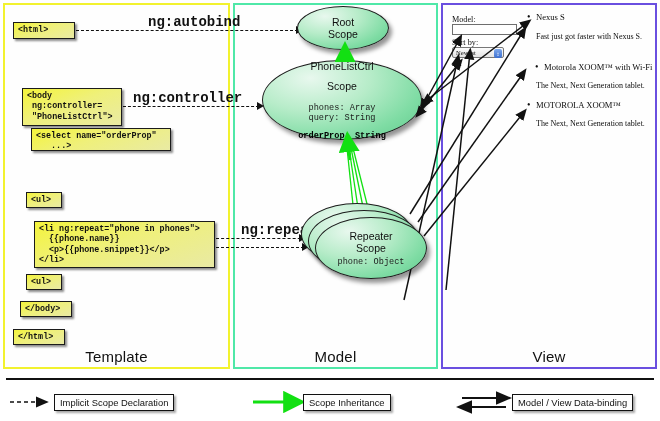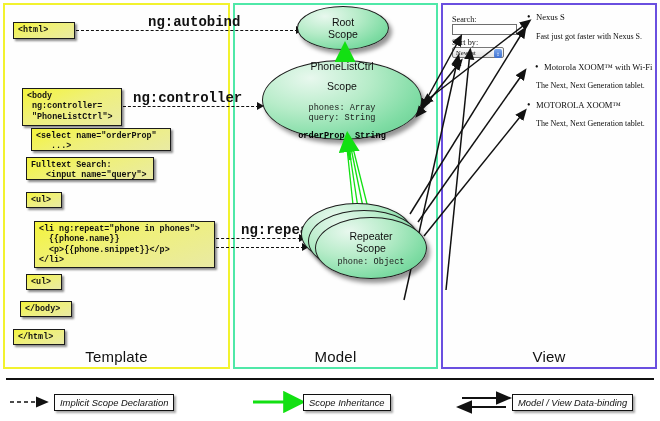--- a/index.html
+++ b/index.html
@@ -56,21 +56,21 @@
             background:linear-gradient(#7ea8ec,#3b6fd0);color:#fff;font-size:6px;
             display:flex;align-items:center;justify-content:center;line-height:1;}
   .v-bullet{position:absolute;font-family:"Liberation Serif",serif;font-size:8.6px;color:#0c0c0c;white-space:nowrap;}
   .v-bullet::before{content:"\2022";position:absolute;left:-9px;top:-1px;font-size:10px;}
   .v-desc{position:absolute;font-family:"Liberation Serif",serif;font-size:8px;color:#0c0c0c;white-space:nowrap;}
 
   
   #overlay{position:absolute;left:0;top:0;width:660px;height:421px;pointer-events:none;}
 
   
-  #legend{position:absolute;left:0;top:376px;width:536px;height:45px;font-style:italic;}
+  #legend{position:absolute;left:0;top:376px;width:536px;height:45px;}
   #legend-rule{position:absolute;left:6px;top:2px;width:648px;height:0;border-top:2.5px solid #111;}
   .lg-box{position:absolute;box-sizing:border-box;background:#fdfdfd;border:1.5px solid #111;
           box-shadow:2px 2px 2px rgba(0,0,0,.35);font-size:9.4px;color:#111;
           padding:2px 5px;white-space:nowrap;}
 </style>
 </head>
 <body>
 
 <div id="root">
 
@@ -86,22 +86,20 @@
 
   <div class="codebox" style="left:13px;top:22px;width:62px;height:17px;">&lt;html&gt;</div>
 
   <div class="codebox" style="left:22px;top:88px;width:100px;height:38px;">&lt;body
  ng:controller=
  "PhoneListCtrl"&gt;</div>
 
   <div class="codebox" style="left:31px;top:128px;width:140px;height:23px;">&lt;select name="orderProp"
    ...&gt;</div>
 
-  <div class="codebox" style="left:26px;top:157px;width:128px;height:23px;">Fulltext Search:
-   &lt;input name="query"&gt;</div>
 
   <div class="codebox" style="left:26px;top:192px;width:36px;height:16px;">&lt;ul&gt;</div>
 
   <div class="codebox" style="left:34px;top:221px;width:181px;height:47px;">&lt;li ng:repeat="phone in phones"&gt;
   {{phone.name}}
   &lt;p&gt;{{phone.snippet}}&lt;/p&gt;
 &lt;/li&gt;</div>
 
   <div class="codebox" style="left:26px;top:274px;width:36px;height:16px;">&lt;ul&gt;</div>
 
@@ -137,21 +135,21 @@
   </div>
 
   <div class="scope" style="left:301px;top:203px;width:112px;height:62px;z-index:1;"></div>
   <div class="scope" style="left:308px;top:210px;width:112px;height:62px;z-index:2;"></div>
   <div class="scope" style="left:315px;top:217px;width:112px;height:62px;z-index:3;">
     <div class="s-name">Repeater</div>
     <div class="s-name">Scope</div>
     <div class="s-props">phone: Object</div>
   </div>
 
-  <div class="v-label" style="left:452px;top:15px;">Search:</div>
+  <div class="v-label" style="left:452px;top:15px;">Model:</div>
   <div class="v-input" style="left:452px;top:24px;width:65px;height:11px;"></div>
 
   <div class="v-label" style="left:452px;top:38px;">Sort by:</div>
   <div class="v-select" style="left:452px;top:47px;width:52px;">
     <span>Newest</span>
     <span class="sel-arrow">↕</span>
   </div>
 
   <div class="v-bullet" style="left:536px;top:12px;">Nexus S</div>
   <div class="v-desc" style="left:536px;top:32px;">Fast just got faster with Nexus S.</div>

